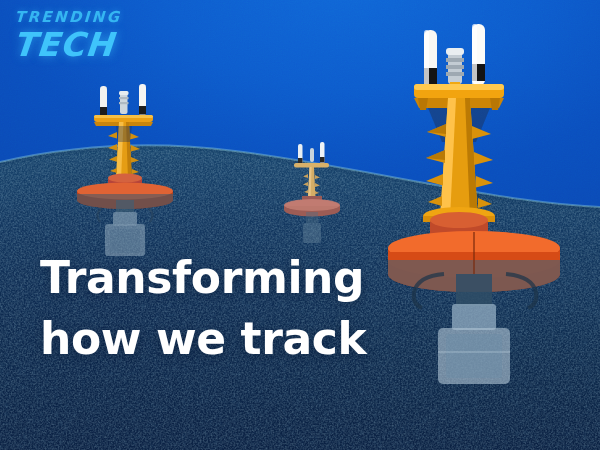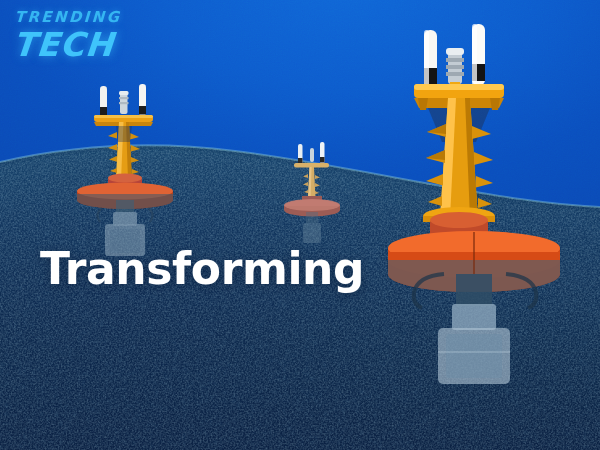--- a/index.html
+++ b/index.html
@@ -70,21 +70,21 @@
   }
 
   
   .headline{
     position:absolute;left:40px;top:243px;
     color:#ffffff;font-weight:700;font-size:44px;line-height:1.18;
     letter-spacing:-0.4px;
     font-family:"DejaVu Sans", sans-serif;
     text-shadow:0 2px 10px rgba(4,20,45,.42);
   }
-  .headline div{white-space:nowrap;}
+  .headline div{white-space:nowrap;margin-top:9px;}
 
   
   .buoy{position:absolute;}
   .buoy svg{display:block;overflow:visible;}
 </style>
 </head>
 <body>
 
 <div class="stage">
 
@@ -297,15 +297,16 @@
     </svg>
   </div>
 
   <div class="logo">
     <div class="logo-top">TRENDING</div>
     <div class="logo-bottom">TECH</div>
   </div>
 
   <div class="headline">
     <div>Transforming</div>
+    <div>how we track</div>
   </div>
 
 </div>
 
 </body></html>

